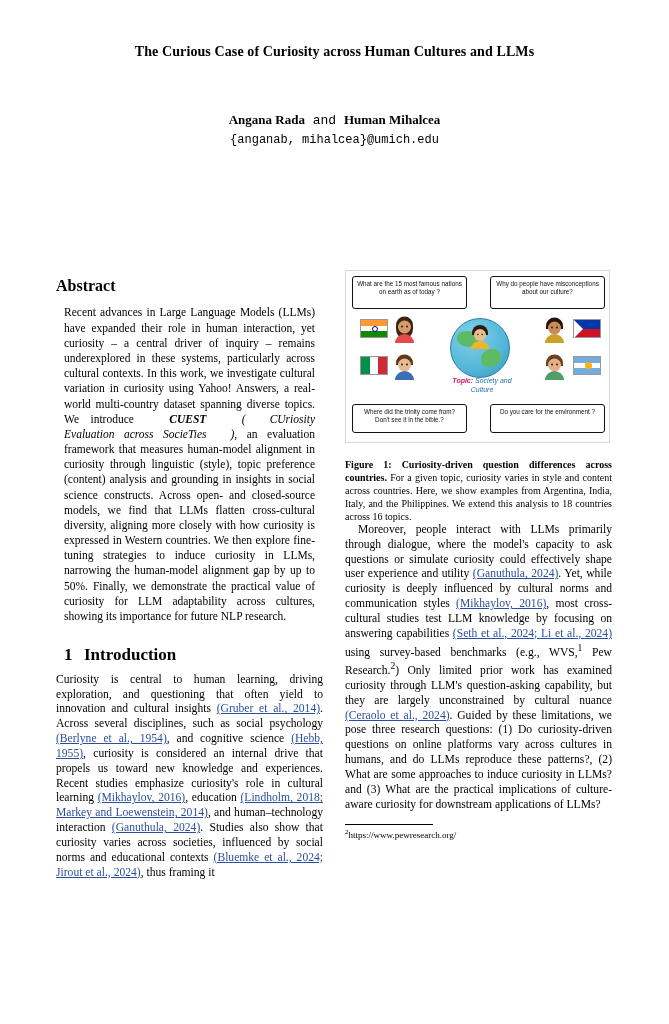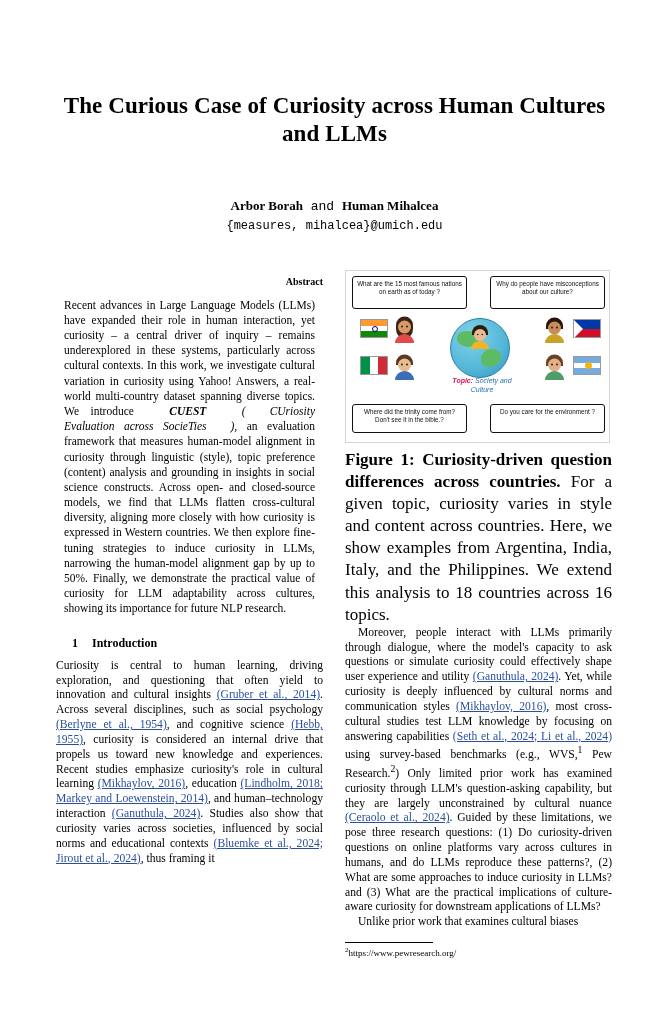--- a/index.html
+++ b/index.html
@@ -19,24 +19,24 @@
   }
   .paper-inner {
     position: absolute;
     left: 56px;
     top: 0;
     width: 557px;
     height: 1024px;
   }
   .title {
     font-family: "Liberation Serif", serif;
-    font-size: 23px;
+    font-size: 14px;
     font-weight: bold;
     text-align: center;
-    margin-top: 92px;
+    margin-top: 44px;
     letter-spacing: 0.1px;
     line-height: 1.2;
   }
   .authors {
     text-align: center;
     margin-top: 50px;
     font-size: 13px;
     line-height: 1.45;
   }
   .authors .names {
@@ -62,35 +62,35 @@
     display: flex;
     gap: 22px;
   }
   .col {
     width: 267px;
     font-size: 11.6px;
     line-height: 1.28;
     text-align: justify;
   }
   .abstract-head {
-    text-align: right;
+    text-align: left;
     font-weight: bold;
-    font-size: 10px;
+    font-size: 16px;
     margin: 10px 0 9px 0;
   }
   .abstract-body {
     padding: 0 8px;
     font-size: 11.5px;
     line-height: 1.32;
     text-align: justify;
   }
   .section-head {
     font-weight: bold;
-    font-size: 12px;
-    margin: 20px 0 7px 16px;
+    font-size: 17px;
+    margin: 20px 0 7px 8px;
   }
   .section-head .num {
     display: inline-block;
     width: 20px;
   }
   p.body {
     margin: 0;
     text-indent: 13px;
   }
   p.body.nofirst {
@@ -205,24 +205,24 @@
     position: absolute;
     width: 25px;
     height: 27px;
   }
   .av-a { left: 46px;  top: 45px; }
   .av-b { left: 46px;  top: 82px; }
   .av-c { left: 196px; top: 45px; }
   .av-d { left: 196px; top: 82px; }
 
   .figure-caption {
-    font-size: 17px;
+    font-size: 10px;
     line-height: 1.3;
     text-align: justify;
-    margin-top: 6px;
+    margin-top: 15px;
   }
   .figure-caption .cap-label { font-weight: bold; }
   .figure-caption .cap-bold { font-weight: bold; }
 
   .footnote-rule {
     border: none;
     border-top: 0.7px solid #000;
     width: 88px;
     margin: 12px 0 3px 0;
   }
@@ -236,22 +236,22 @@
 </style>
 </head>
 <body>
 
 <div class="page">
   <div class="paper-inner">
 
     <div class="title">The Curious Case of Curiosity across Human Cultures and LLMs</div>
 
     <div class="authors">
-      <div class="names"><span>Arbor Borah</span><span class="conj"> and </span><span>Human Mihalcea</span></div>
-      <div class="email">{measures, mihalcea}@umich.edu</div>
+      <div class="names"><span>Angana Rada</span><span class="conj"> and </span><span>Human Mihalcea</span></div>
+      <div class="email">{anganab, mihalcea}@umich.edu</div>
     </div>
 
     <div class="columns">
 
       <div class="col">
 
         <div class="abstract-head">Abstract</div>
         <div class="abstract-body"><span>Recent advances in Large Language Models (LLMs) have expanded their role in human interaction, yet curiosity – a central driver of inquiry – remains underexplored in these systems, particularly across cultural contexts. In this work, we investigate cultural variation in curiosity using Yahoo! Answers, a real-world multi-country dataset spanning diverse topics. We introduce </span><span class="bd it">CUEST</span><span class="it"> (</span><span class="it">CUriosity Evaluation across SocieTies</span><span class="it">)</span><span>, an evaluation framework that measures human-model alignment in curiosity through linguistic (style), topic preference (content) analysis and grounding in insights in social science constructs. Across open- and closed-source models, we find that LLMs flatten cross-cultural diversity, aligning more closely with how curiosity is expressed in Western countries. We then explore fine-tuning strategies to induce curiosity in LLMs, narrowing the human-model alignment gap by up to 50%. Finally, we demonstrate the practical value of curiosity for LLM adaptability across cultures, showing its importance for future NLP research.</span></div>
 
         <div class="section-head"><span class="num">1</span><span>Introduction</span></div>
@@ -317,21 +317,20 @@
 
           <div class="topic-label"><span class="t1">Topic:</span><span class="t2"> Society and</span><br><span class="t2">Culture</span></div>
 
         </div>
 
         <div class="figure-caption"><span class="cap-label">Figure 1:</span> <span class="cap-bold">Curiosity-driven question differences across countries.</span><span> For a given topic, curiosity varies in style and content across countries. Here, we show examples from Argentina, India, Italy, and the Philippines. We extend this analysis to 18 countries across 16 topics.</span></div>
 
 
         <p class="body"><span>Moreover, people interact with LLMs primarily through dialogue, where the model's capacity to ask questions or simulate curiosity could effectively shape user experience and utility </span><span class="cite">(Ganuthula, 2024)</span><span>. Yet, while curiosity is deeply influenced by cultural norms and communication styles </span><span class="cite">(Mikhaylov, 2016)</span><span>, most cross-cultural studies test LLM knowledge by focusing on answering capabilities </span><span class="cite">(Seth et al., 2024; Li et al., 2024)</span><span> using survey-based benchmarks (e.g., WVS,</span><sup>1</sup><span> Pew Research.</span><sup>2</sup><span>) Only limited prior work has examined curiosity through LLM's question-asking capability, but they are largely unconstrained by cultural nuance </span><span class="cite">(Ceraolo et al., 2024)</span><span>. Guided by these limitations, we pose three research questions: (1) Do curiosity-driven questions on online platforms vary across cultures in humans, and do LLMs reproduce these patterns?, (2) What are some approaches to induce curiosity in LLMs?  and (3) What are the practical implications of culture-aware curiosity for downstream applications of LLMs?</span></p>
 
-        <p class="body">Unlike prior work that examines cultural biases</p>
 
         <hr class="footnote-rule">
         <div class="footnote"><sup>2</sup><span>https://www.pewresearch.org/</span></div>
 
       </div>
     </div>
   </div>
 </div>
 
 </body></html>

